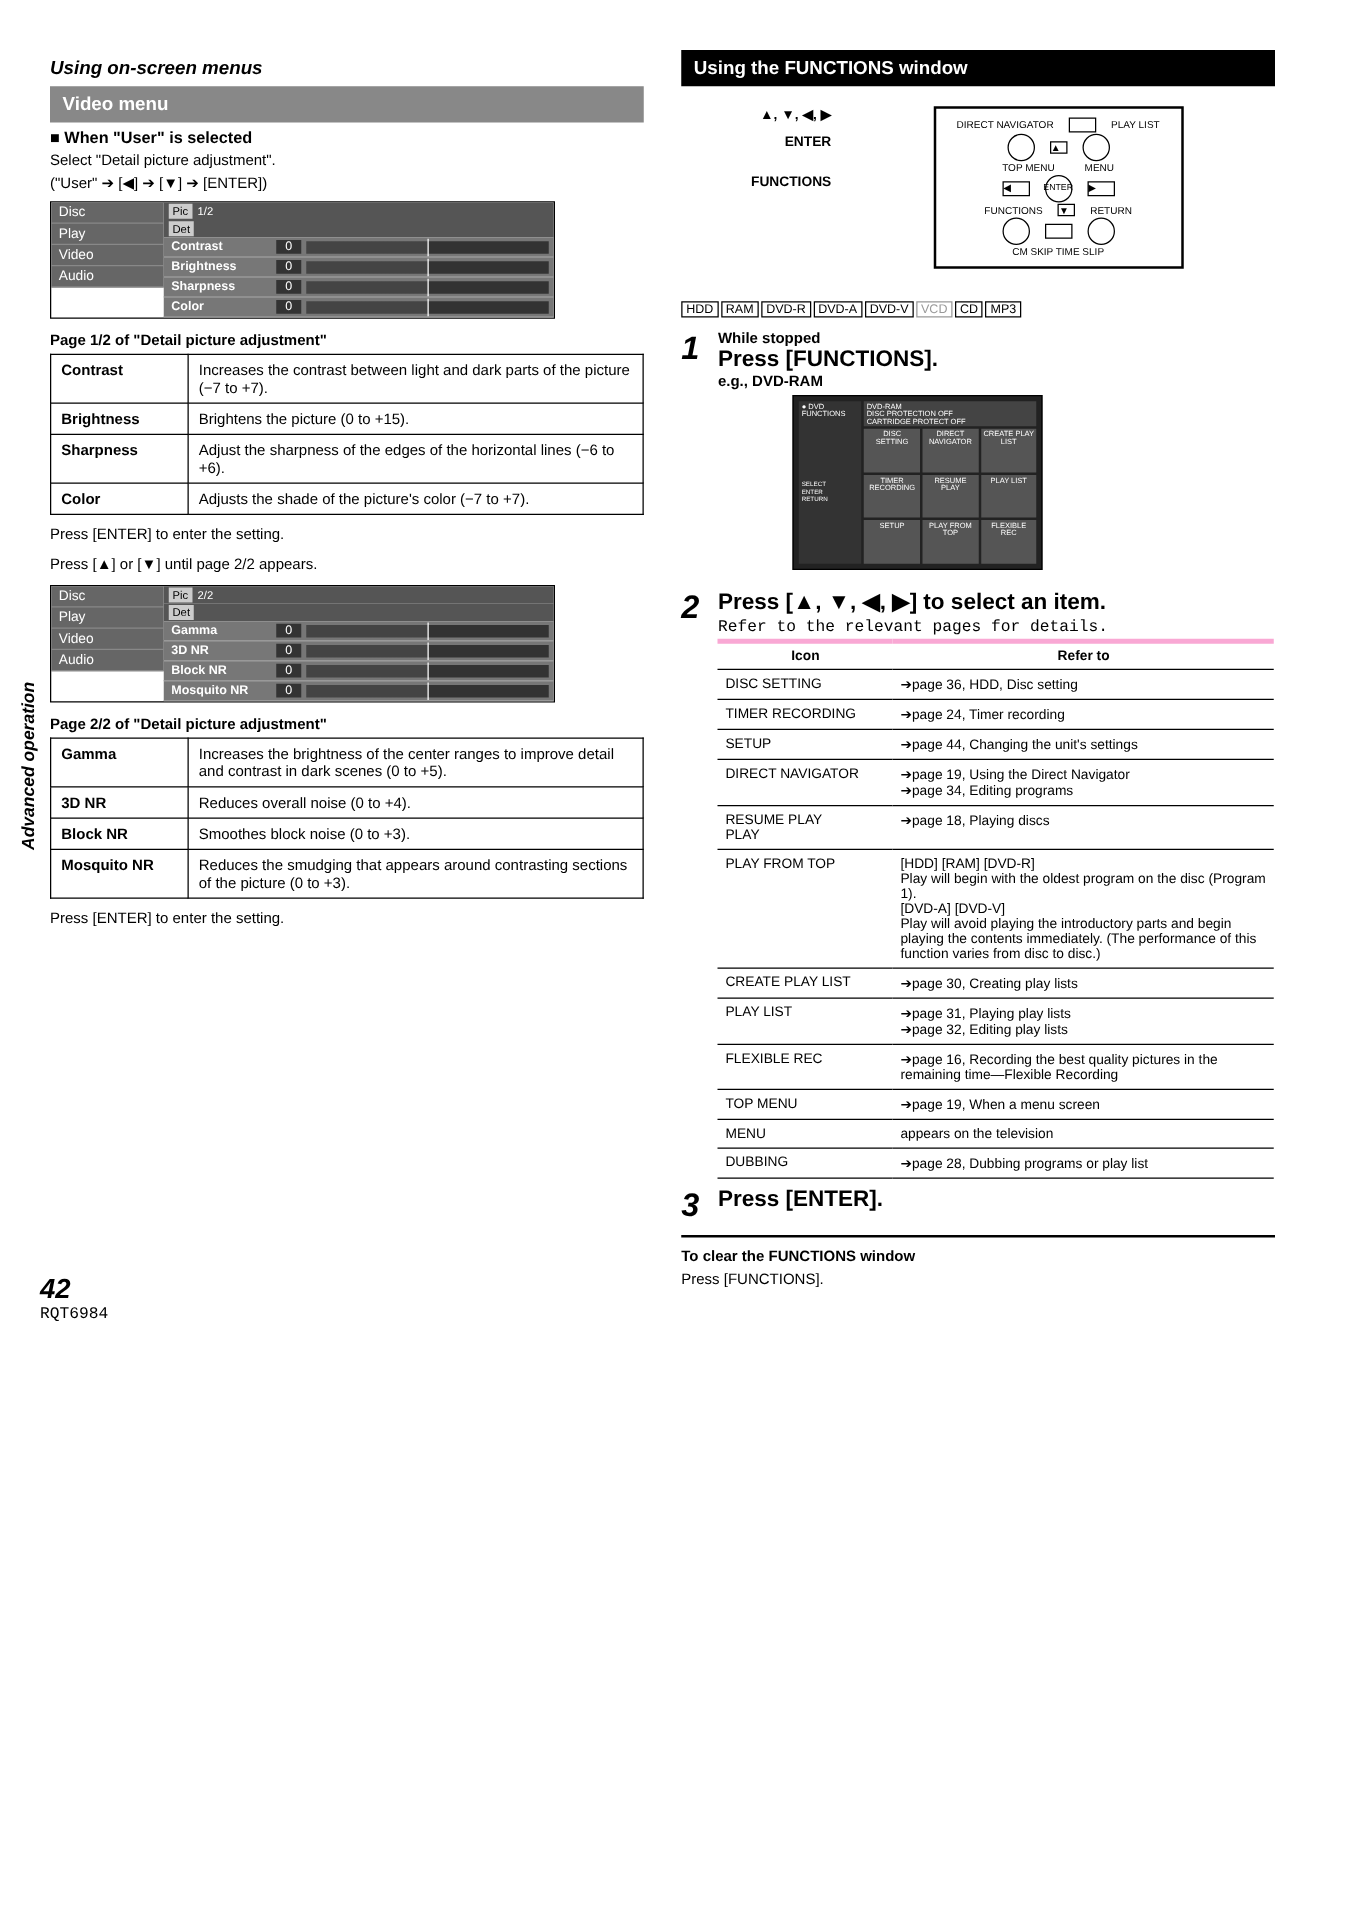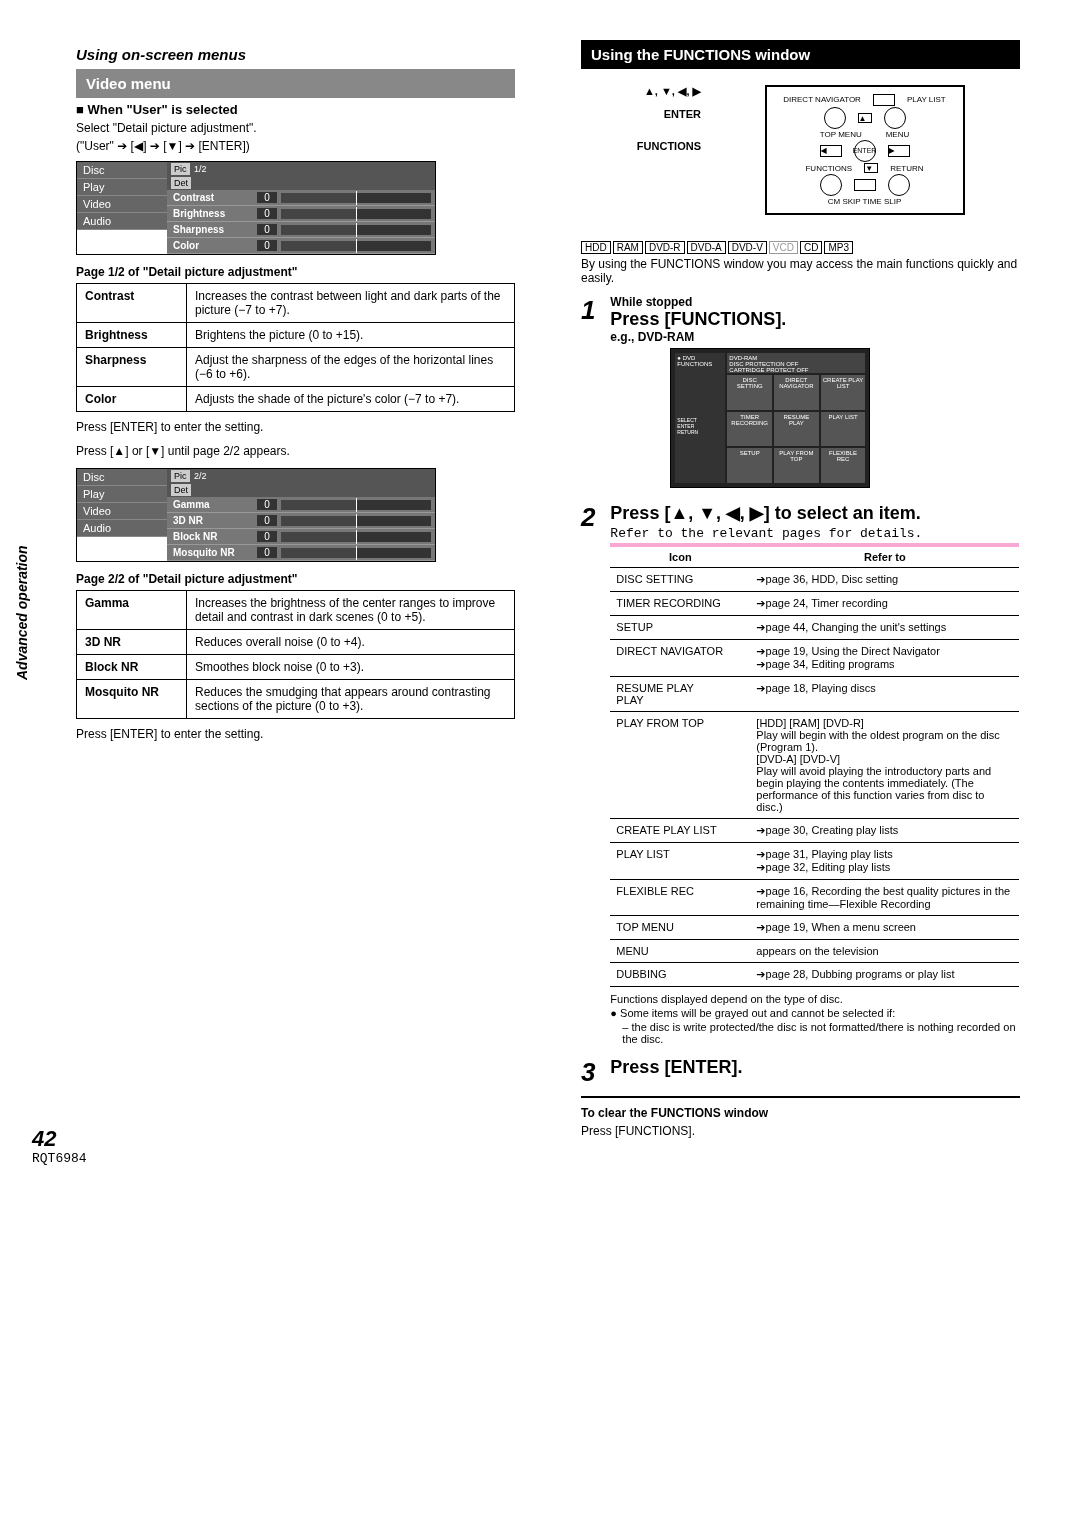--- a/index.html
+++ b/index.html
@@ -1,27 +1,27 @@
 <!DOCTYPE html>
 <html><head>
 <meta charset="utf-8">
 <style>
   * { box-sizing: border-box; margin: 0; padding: 0; }
   body { font-family: Arial, Helvetica, sans-serif; font-size: 12px; background: #fff; color: #000; width: 1080px; }
   .page { padding: 40px 60px 40px 40px; position: relative; }
   .columns { display: flex; gap: 30px; }
-  .col { flex: 1; margin-left: 36px; }
+  .col { flex: 1; }
   .section-title-bar { background: #000; color: #fff; font-weight: bold; font-size: 15px; padding: 6px 10px; }
   .section-title-bar.grey { background: #888; }
   .subheading { font-weight: bold; font-style: italic; font-size: 15px; margin-top: 6px; margin-bottom: 6px; }
   .small-heading { font-weight: bold; font-size: 13px; margin: 4px 0; }
   .small-heading::before { content: "■ "; }
   .plain { font-siz: 12px; margin: 4px 0; }
   .path { font-size: 12px; margin-bottom: 8px; }
-  .osd-box { border: 1px solid #000; width: 360px; margin-bottom: 10px; }
+  .osd-box { border: 1px solid #000; width: 404px; margin-bottom: 10px; }
   .osd-left { float: left; width: 90px; background: #666; color: #fff; font-size: 11px; }
   .osd-left div { padding: 2px 6px; border-bottom: 1px solid #888; }
   .osd-right { margin-left: 90px; }
   .osd-row { display: flex; align-items: center; font-size: 10px; color: #fff; background: #777; border-bottom: 1px solid #999; }
   .osd-row .label { width: 90px; padding: 2px 6px; font-weight: bold; }
   .osd-row .val { width: 20px; text-align: center; background: #333; }
   .osd-row .bar { flex: 1; height: 10px; background: linear-gradient(to right, #444 50%, #333 50%); position: relative; margin: 2px 4px; }
   .osd-row .bar::after { content: ""; position: absolute; left: 50%; top: -2px; bottom: -2px; width: 1px; background: #fff; }
   .osd-tag { display: inline-block; background: #ccc; color: #000; font-size: 9px; padding: 1px 3px; margin-right: 2px; }
   .bold-caption { font-weight: bold; font-size: 12px; margin: 6px 0 4px; }
@@ -241,21 +241,20 @@
             <div class="btn-sq"></div>
             <div class="btn-circ"></div>
           </div>
           <div>CM SKIP   TIME SLIP</div>
         </div>
       </div>
 
       <div class="media-tags">
         <span>HDD</span><span>RAM</span><span>DVD-R</span><span>DVD-A</span><span>DVD-V</span><span class="grey">VCD</span><span>CD</span><span>MP3</span>
       </div>
-      <div class="plain">By using the FUNCTIONS window you may access the main functions quickly and easily.</div>
 
       <div style="margin-top:10px;">
         <span class="step-num">1</span>
         <div class="step-body">
           <div class="step-hl">While stopped</div>
           <div class="step-title">Press [FUNCTIONS].</div>
           <div class="step-hl">e.g., DVD-RAM</div>
           <div class="func-screenshot">
             <div class="side">
               <div>● DVD</div>
@@ -342,25 +341,20 @@
             <tr>
                   <td>MENU</td>
                   <td>appears on the television</td>
                 </tr>
             <tr>
                   <td>DUBBING</td>
                   <td>➔page 28, Dubbing programs or play list</td>
                 </tr>
           </tbody>
             </table>
-          <ul class="bullets">
-            <li>Functions displayed depend on the type of disc.</li>
-            <li>● Some items will be grayed out and cannot be selected if:</li>
-            <li style="padding-left:12px;">– the disc is write protected/the disc is not formatted/there is nothing recorded on the disc.</li>
-          </ul>
         </div>
       </div>
 
       <div style="margin-top:6px;">
         <span class="step-num">3</span>
         <div class="step-body">
           <div class="step-title">Press [ENTER].</div>
         </div>
       </div>
 

